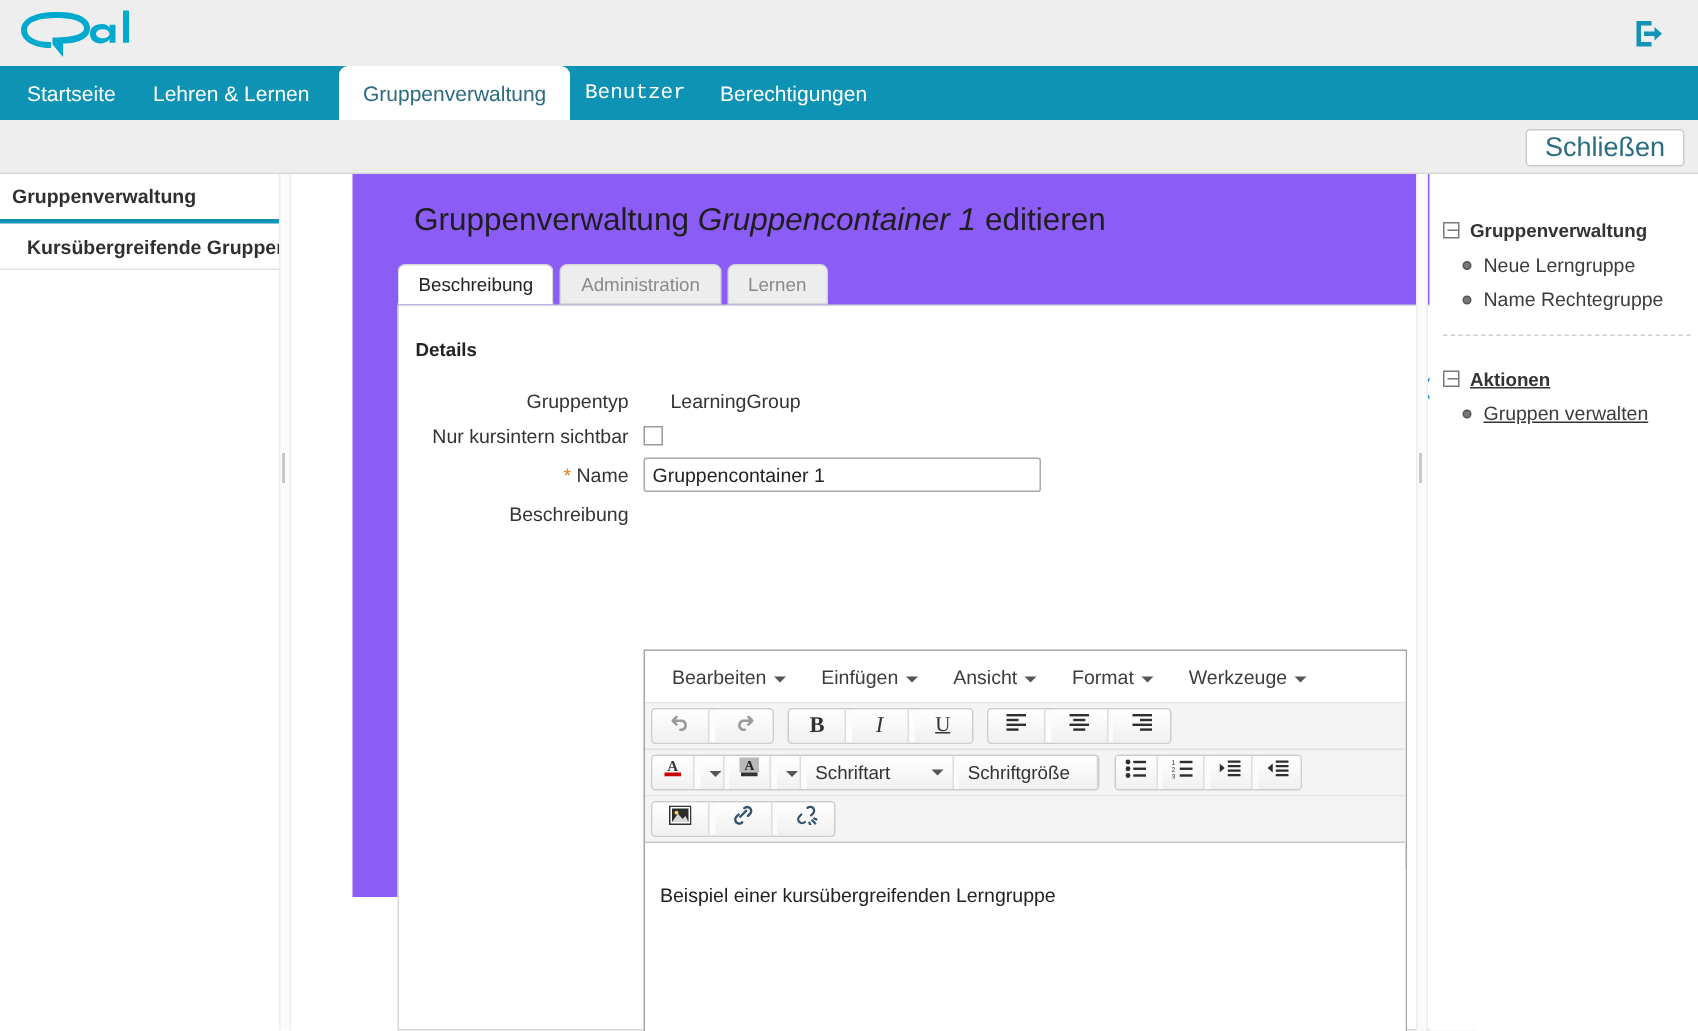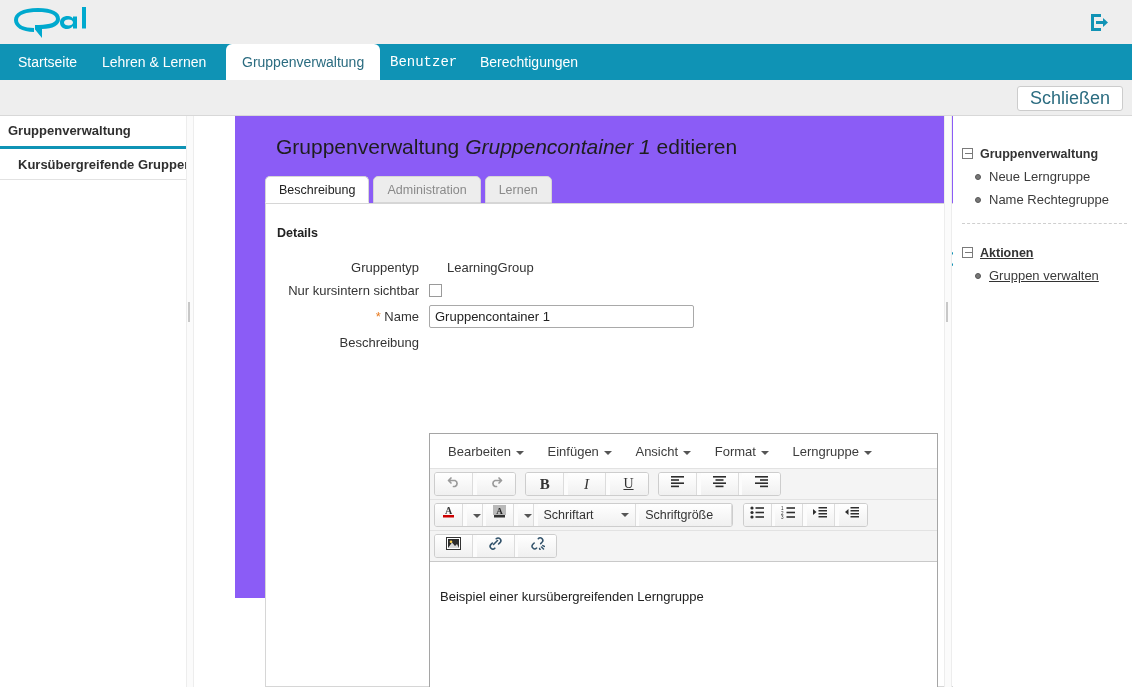--- a/index.html
+++ b/index.html
@@ -419,21 +419,21 @@
 
     <div class="fld-label" style="left:11px; top:131px; width:142px;">Beschreibung</div>
 
     <div class="editor">
 
       <div class="ed-menubar">
         <span class="ed-menu"><span>Bearbeiten</span><i class="caret"></i></span>
         <span class="ed-menu"><span>Einfügen</span><i class="caret"></i></span>
         <span class="ed-menu"><span>Ansicht</span><i class="caret"></i></span>
         <span class="ed-menu"><span>Format</span><i class="caret"></i></span>
-        <span class="ed-menu"><span>Lerngruppe</span><i class="caret"></i></span>
+        <span class="ed-menu"><span>Werkzeuge</span><i class="caret"></i></span>
       </div>
 
       <div class="ed-toolbar">
         <span class="tgroup">
           <span class="tbtn wide">
             <svg width="14" height="14" viewBox="0 0 14 14">
                 <path d="M4 4 L1.5 6.5 L4 9 M2 6.5 H8 A3.2 3.2 0 0 1 8 12.5 H6.5" fill="none" stroke="#9a9a9a" stroke-width="1.7" stroke-linecap="round" stroke-linejoin="round"></path>
               </svg>
           </span>
           <span class="tbtn wide">

